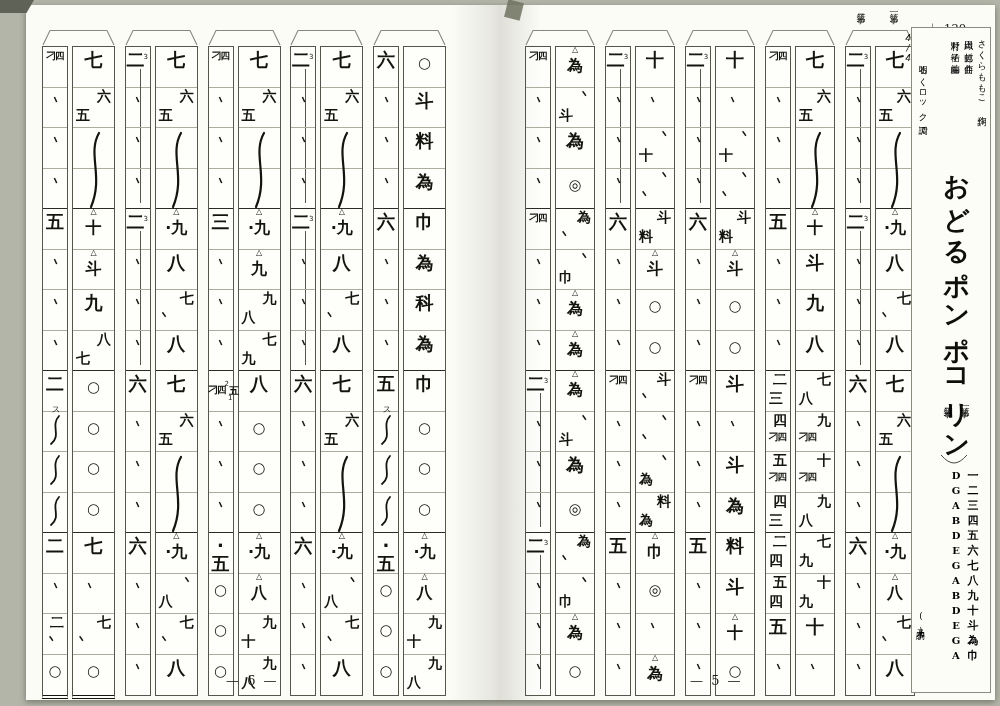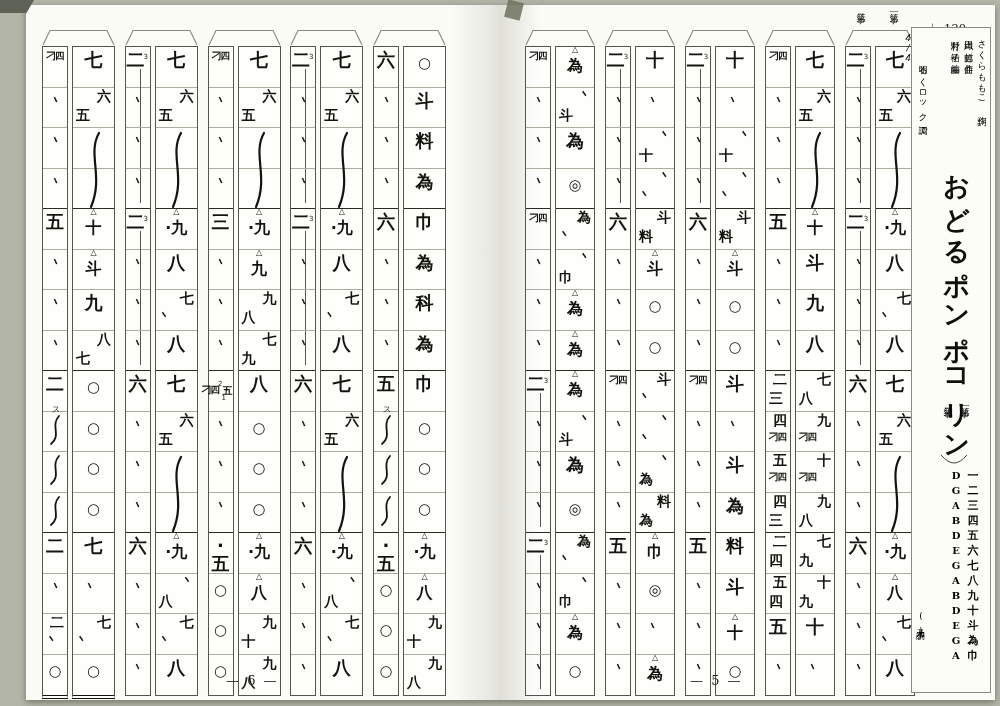--- a/index.html
+++ b/index.html
@@ -30,21 +30,21 @@
   .solo.shift{top:11px;font-size:16px;}
   .tensolo{position:absolute;top:7px;left:28%;font-size:13px;transform:rotate(12deg);line-height:1;}
   .circsolo{position:absolute;top:9px;left:0;right:0;text-align:center;font-size:15px;font-weight:400;line-height:1;}
   .pa{position:absolute;top:1px;right:3px;font-size:14px;line-height:1;}
   .pb{position:absolute;top:20px;left:3px;font-size:14px;line-height:1;}
   .tri{position:absolute;top:-1px;left:0;right:0;text-align:center;font-size:8px;font-weight:400;z-index:2;line-height:1;}
   .sline{position:absolute;top:22px;left:58%;width:1px;height:134px;background:#57564c;z-index:0;}
   .tn{font-size:12px;}
   .ci{font-weight:400;}
   .h{font-size:9.5px;letter-spacing:-1px;white-space:nowrap;}
-  .hrow{position:absolute;top:13px;left:0;right:0;display:flex;justify-content:flex-end;font-size:10px;}
+  .hrow{position:absolute;top:13px;left:0;right:0;display:flex;justify-content:flex-start;font-size:10px;}
   .hrow .h{font-size:9.5px;}
   .sup{font-size:7px;position:relative;top:-7px;left:-1px;font-weight:400;}
   .sk{font-size:8.5px;position:relative;top:4px;left:1px;font-weight:400;}
   .slide{position:absolute;top:2px;left:50%;transform:translateX(-50%);overflow:visible;z-index:2;}
 
   
   .koto-label{position:absolute;writing-mode:vertical-rl;text-orientation:upright;font-size:9px;letter-spacing:1px;z-index:4;color:#1a1a14;}
   #lbl1{left:861px;top:1px;} #lbl2{left:828px;top:1px;}
   #tempo{position:absolute;left:903px;top:16px;font-size:11.5px;font-family:"DejaVu Serif","Liberation Serif",serif;color:#15150f;}
   #timesig{position:absolute;left:877px;top:28px;writing-mode:vertical-rl;text-orientation:upright;font-size:9px;font-style:italic;line-height:1;color:#15150f;}

